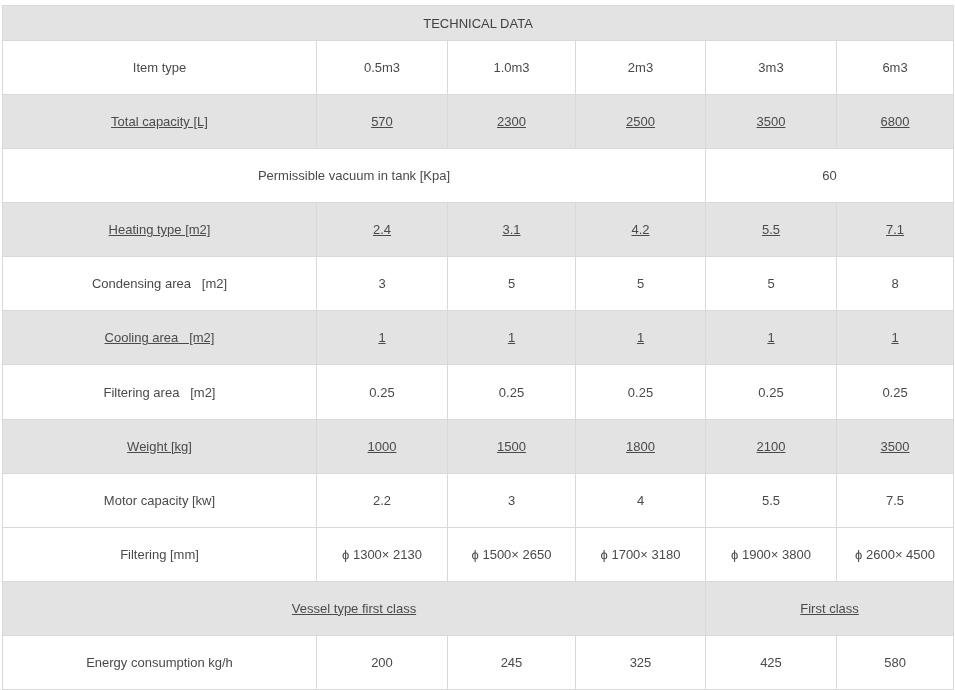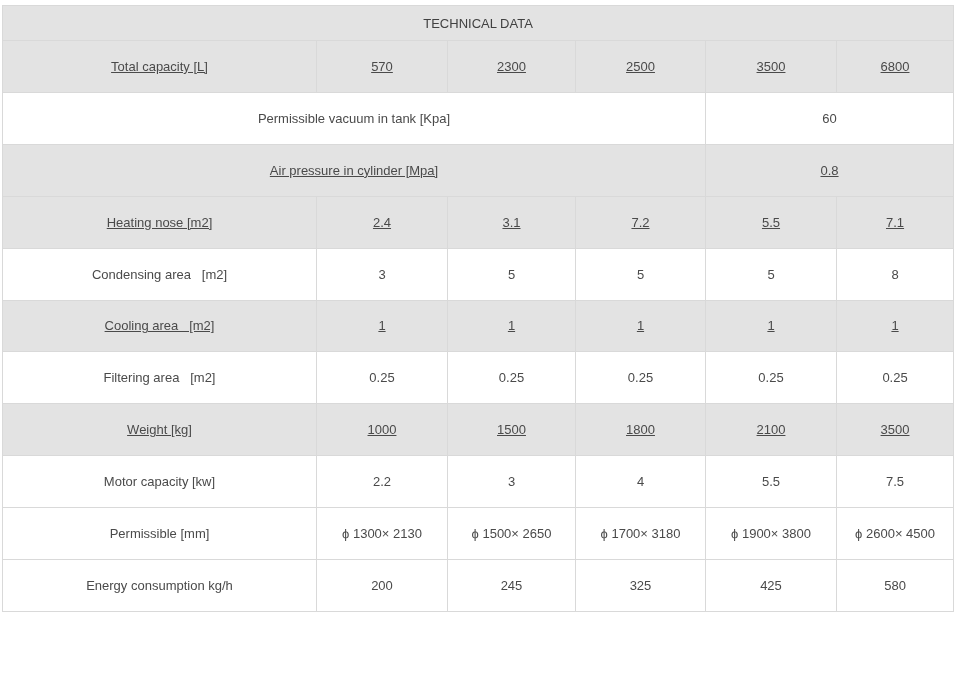--- a/index.html
+++ b/index.html
@@ -7,21 +7,21 @@
     width: 955px; height: 690px;
     background: #ffffff;
     overflow: hidden;
     font-family: "Liberation Sans", sans-serif;
   }
   .table-wrap { padding: 5px 2px 0 2px; }
   table.tech {
     border-collapse: collapse;
     table-layout: fixed;
     width: 951px;
-    height: 607px;
+    height: 685px;
     font-size: 13px;
     color: var(--text, #4a4a4a);
   }
   table.tech td {
     border: 1px solid var(--border, #d9d9d9);
     background: var(--rowbg, #ffffff);
     text-align: center;
     vertical-align: middle;
     padding: 0 4px;
     overflow: hidden;
@@ -42,48 +42,52 @@
         <col style="width:128px">
       <col style="width:130px">
         <col style="width:131px">
         <col style="width:117px">
     </colgroup>
     <tbody>
       <tr class="title-row">
         <td colspan="6">TECHNICAL DATA</td>
       </tr>
 
+      <tr>
+        <td>Item type</td>
+        <td>0.5m3</td>
+        <td>1.0m3</td>
+        <td>2m3</td>
+        <td>3m3</td>
+        <td>6m3</td>
+      </tr>
 
       <tr class="shaded">
         <td>Total capacity [L]</td>
         <td>570</td>
         <td>2300</td>
         <td>2500</td>
         <td>3500</td>
         <td>6800</td>
       </tr>
 
 
 
       <tr>
         <td colspan="4">Permissible vacuum in tank [Kpa]</td>
         <td colspan="2">60</td>
       </tr>
 
-      <tr class="shaded">
-        <td colspan="4">Air pressure in cylinder [Mpa]</td>
-        <td colspan="2">0.8</td>
-      </tr>
 
 
       <tr class="shaded">
-        <td>Heating nose [m2]</td>
+        <td>Heating type [m2]</td>
         <td>2.4</td>
         <td>3.1</td>
-        <td>7.2</td>
+        <td>4.2</td>
         <td>5.5</td>
         <td>7.1</td>
       </tr>
 
       <tr>
         <td>Condensing area&nbsp;&nbsp; [m2]</td>
         <td>3</td>
         <td>5</td>
         <td>5</td>
         <td>5</td>
@@ -121,28 +125,32 @@
         <td>Motor capacity [kw]</td>
         <td>2.2</td>
         <td>3</td>
         <td>4</td>
         <td>5.5</td>
         <td>7.5</td>
       </tr>
 
 
       <tr>
-        <td>Permissible [mm]</td>
+        <td>Filtering [mm]</td>
         <td>ϕ 1300× 2130</td>
         <td>ϕ 1500× 2650</td>
         <td>ϕ 1700× 3180</td>
         <td>ϕ 1900× 3800</td>
         <td>ϕ 2600× 4500</td>
       </tr>
 
+      <tr class="shaded">
+        <td colspan="4">Vessel type first class</td>
+        <td colspan="2">First class</td>
+      </tr>
 
       <tr>
         <td>Energy consumption kg/h</td>
         <td>200</td>
         <td>245</td>
         <td>325</td>
         <td>425</td>
         <td>580</td>
       </tr>
     </tbody>

